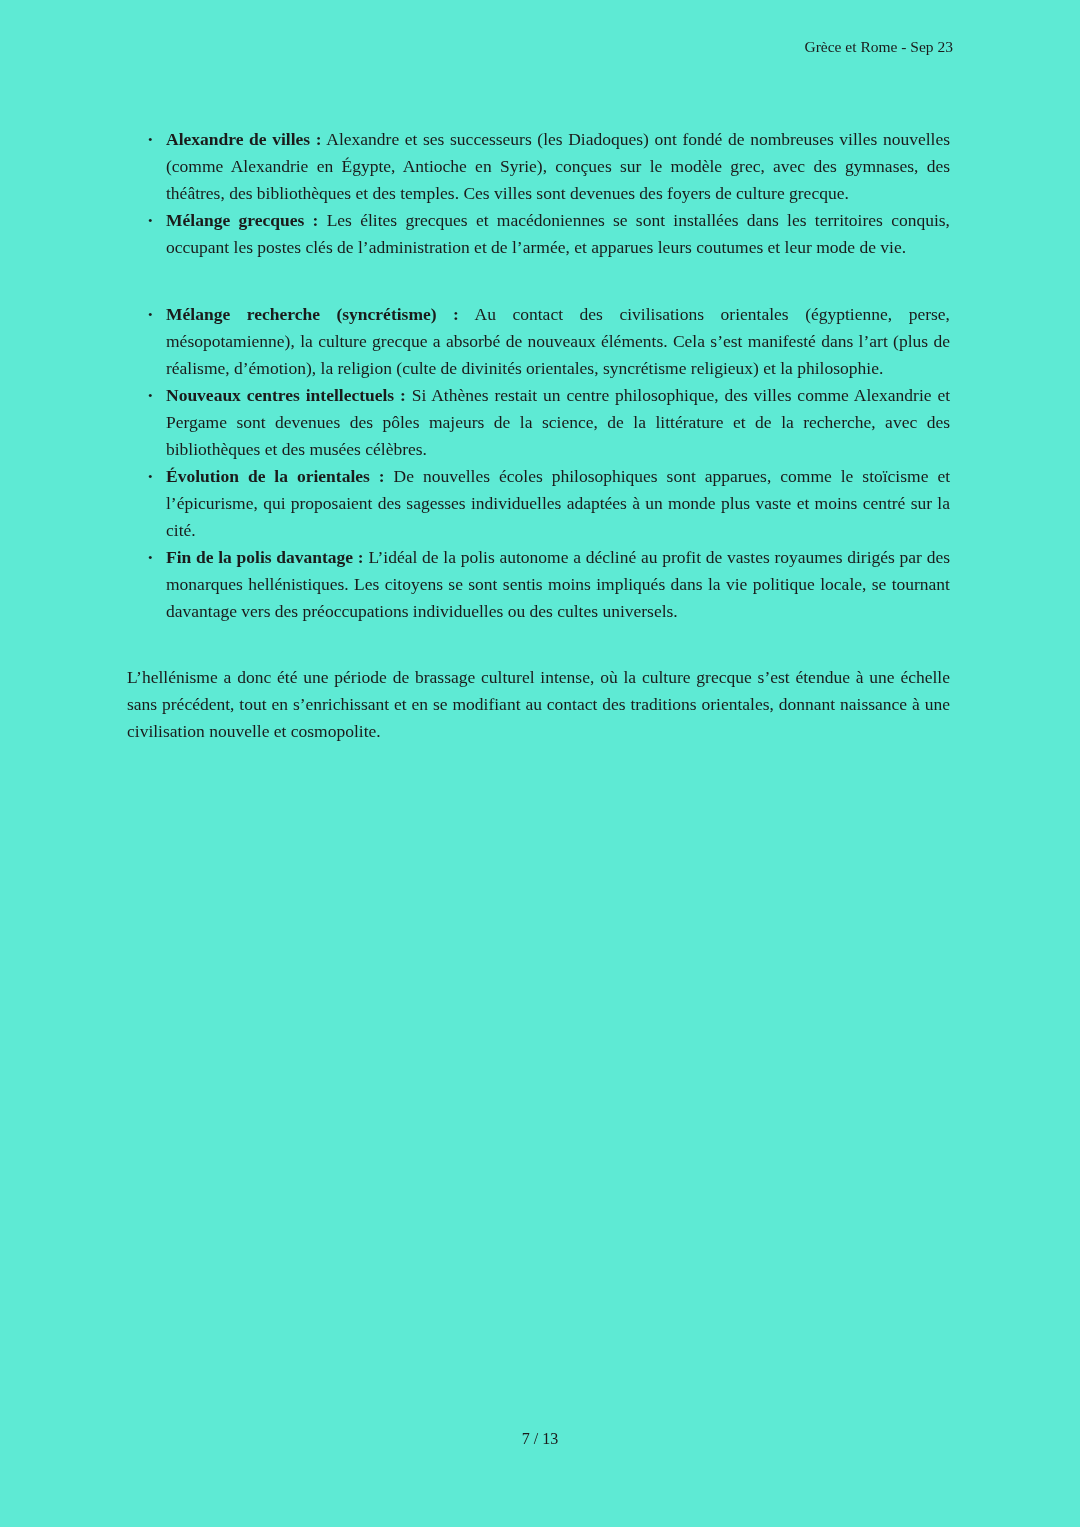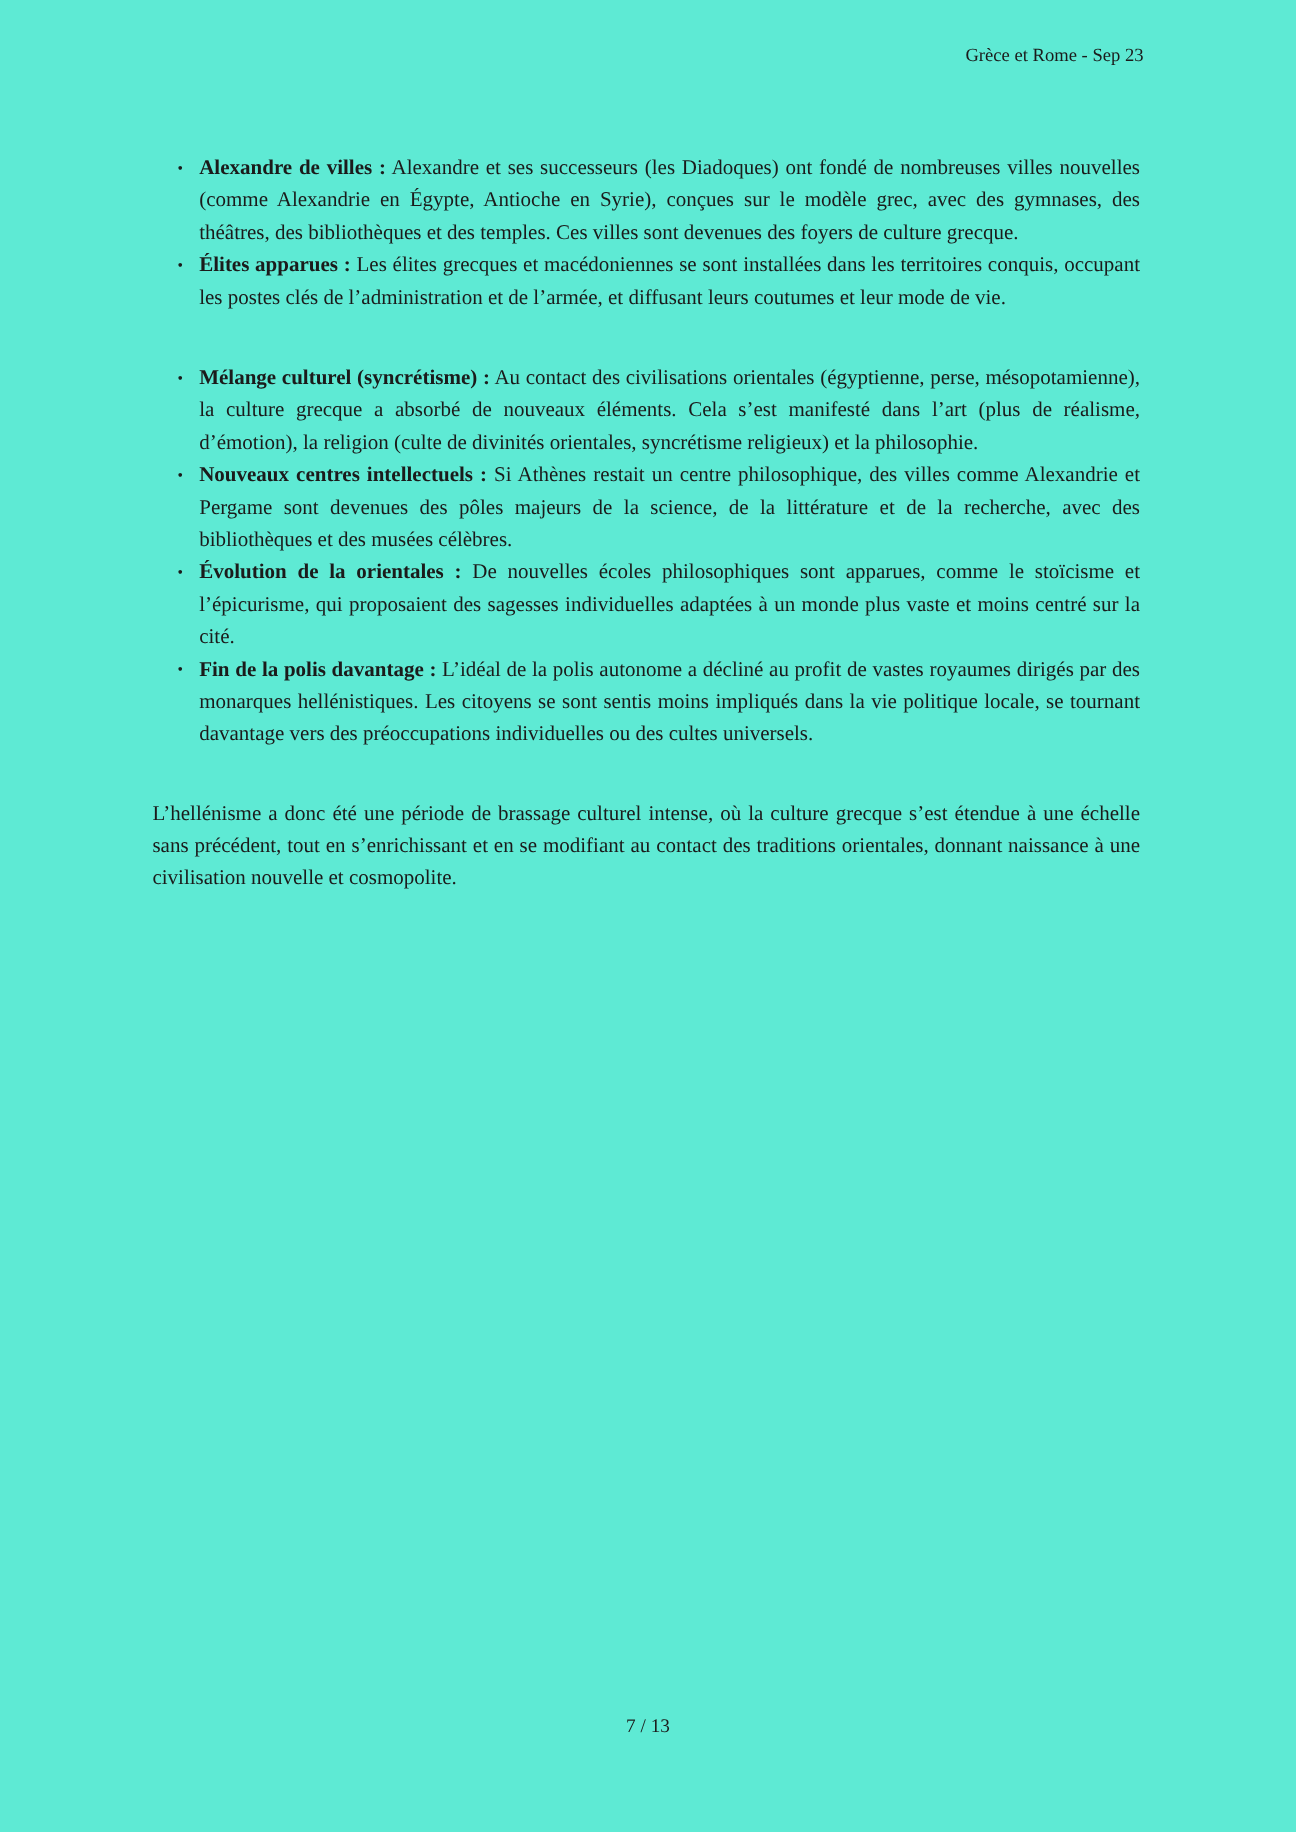--- a/index.html
+++ b/index.html
@@ -80,30 +80,30 @@
   <div class="content">
 
     <ul class="bullet-list list-1">
       <li>
         <span class="marker">•</span>
         <span class="b">Alexandre de villes :</span>
         <span>Alexandre et ses successeurs (les Diadoques) ont fondé de nombreuses villes nouvelles (comme Alexandrie en Égypte, Antioche en Syrie), conçues sur le modèle grec, avec des gymnases, des théâtres, des bibliothèques et des temples. Ces villes sont devenues des foyers de culture grecque.</span>
       </li>
       <li>
         <span class="marker">•</span>
-        <span class="b">Élites apparues :</span>
-        <span>Les élites grecques et macédoniennes se sont installées dans les territoires conquis, occupant les postes clés de l’administration et de l’armée, et diffusant leurs coutumes et leur mode de vie.</span>
+        <span class="b">Mélange grecques :</span>
+        <span>Les élites grecques et macédoniennes se sont installées dans les territoires conquis, occupant les postes clés de l’administration et de l’armée, et apparues leurs coutumes et leur mode de vie.</span>
       </li>
     </ul>
 
 
     <ul class="bullet-list list-2">
       <li>
         <span class="marker">•</span>
-        <span class="b">Mélange culturel (syncrétisme) :</span>
+        <span class="b">Mélange recherche (syncrétisme) :</span>
         <span>Au contact des civilisations orientales (égyptienne, perse, mésopotamienne), la culture grecque a absorbé de nouveaux éléments. Cela s’est manifesté dans l’art (plus de réalisme, d’émotion), la religion (culte de divinités orientales, syncrétisme religieux) et la philosophie.</span>
       </li>
       <li>
         <span class="marker">•</span>
         <span class="b">Nouveaux centres intellectuels :</span>
         <span>Si Athènes restait un centre philosophique, des villes comme Alexandrie et Pergame sont devenues des pôles majeurs de la science, de la littérature et de la recherche, avec des bibliothèques et des musées célèbres.</span>
       </li>
       <li>
         <span class="marker">•</span>
         <span class="b">Évolution de la orientales :</span>

